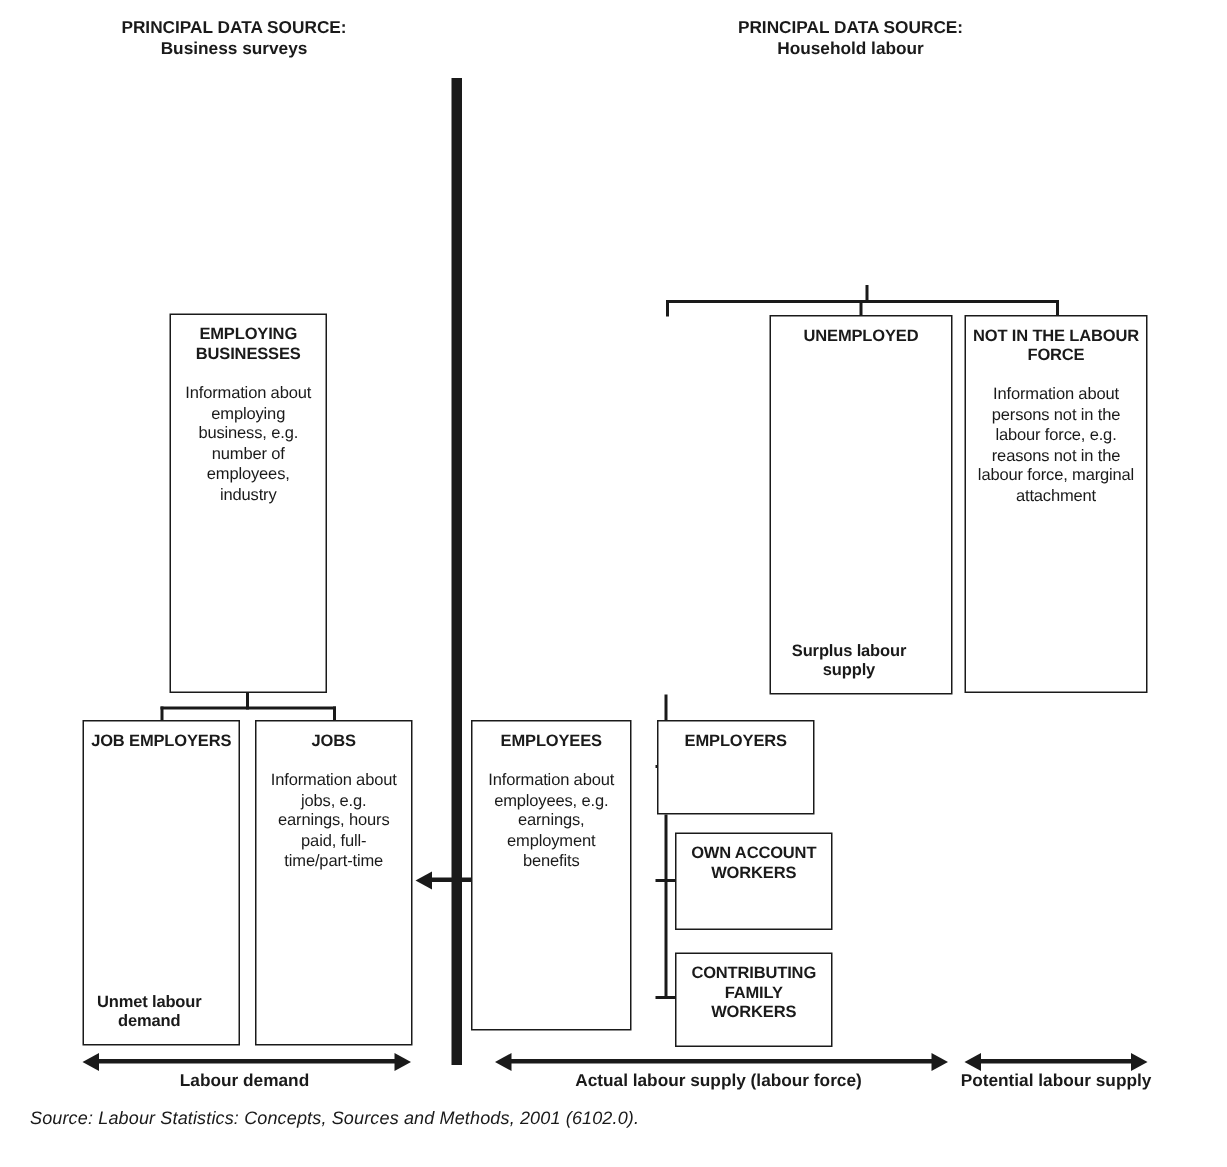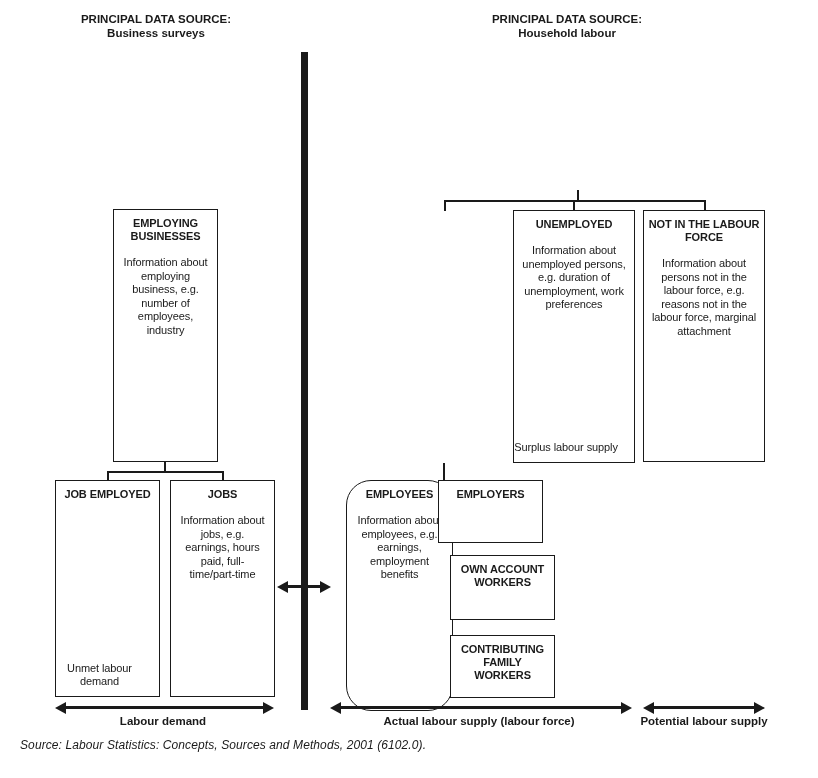--- a/index.html
+++ b/index.html
@@ -38,21 +38,21 @@
   }
   .box-body{
     margin-top:13px;
     padding:0 6px;
     line-height:13.5px;
   }
   .box-footer{
     position:absolute;
     left:0;right:16px;
     bottom:8px;
-    font-weight:normal;
+    font-weight:bold;
     line-height:13px;
   }
   .persons .box-title{padding-top:20px;}
   .persons .box-body{margin-top:11px;padding:0 12px;}
   .jobs .box-body{padding:0 8px;}
   .vline,.hline{position:absolute;background:var(--line);}
   .divider{position:absolute;background:var(--line);}
   .darrow{
     position:absolute;
     height:3px;
@@ -114,52 +114,51 @@
   <div class="vline" style="left:704px;top:200px;width:2px;height:11px;"></div>
 
   <div class="box" style="left:113px;top:209px;width:105px;height:253px;">
     <div class="box-title">EMPLOYING BUSINESSES</div>
     <div class="box-body">Information about employing business, e.g. number of employees, industry</div>
   </div>
 
 
   <div class="box" style="left:513px;top:210px;width:122px;height:253px;">
     <div class="box-title">UNEMPLOYED</div>
-    <div class="box-body">Information about unemployed persons, e.g. duration of unemployment, work preferences</div>
     <div class="box-footer">Surplus labour supply</div>
   </div>
 
   <div class="box" style="left:643px;top:210px;width:122px;height:252px;">
     <div class="box-title">NOT IN THE LABOUR FORCE</div>
     <div class="box-body">Information about persons not in the labour force, e.g. reasons not in the labour force, marginal attachment</div>
   </div>
 
   <div class="vline" style="left:164px;top:462px;width:2px;height:11px;"></div>
   <div class="hline" style="left:107px;top:471px;width:117px;height:2px;"></div>
   <div class="vline" style="left:107px;top:471px;width:2px;height:10px;"></div>
   <div class="vline" style="left:222px;top:471px;width:2px;height:10px;"></div>
 
   <div class="vline" style="left:443px;top:463px;width:2px;height:203px;"></div>
   <div class="hline" style="left:437px;top:510px;width:13px;height:2px;"></div>
   <div class="hline" style="left:437px;top:586px;width:13px;height:2px;"></div>
   <div class="hline" style="left:437px;top:664px;width:13px;height:2px;"></div>
 
   <div class="box" style="left:55px;top:480px;width:105px;height:217px;">
-    <div class="box-title">JOB EMPLOYED</div>
+    <div class="box-title">JOB EMPLOYERS</div>
     <div class="box-footer">Unmet labour demand</div>
   </div>
 
   <div class="box jobs" style="left:170px;top:480px;width:105px;height:217px;">
     <div class="box-title">JOBS</div>
     <div class="box-body">Information about jobs, e.g. earnings, hours paid, full-time/part-time</div>
   </div>
 
   <div class="darrow" style="left:287px;top:585px;width:34px;"></div>
 
-  <div class="box" style="left:346px;top:480px;width:107px;height:231px;border-radius:25px;">
+  <div class="box" style="left:314px;top:480px;width:107px;height:207px;">
     <div class="box-title">EMPLOYEES</div>
     <div class="box-body">Information about employees, e.g. earnings, employment benefits</div>
   </div>
 
   <div class="box" style="left:438px;top:480px;width:105px;height:63px;">
     <div class="box-title">EMPLOYERS</div>
   </div>
 
   <div class="box" style="left:450px;top:555px;width:105px;height:65px;">
     <div class="box-title">OWN ACCOUNT WORKERS</div>

